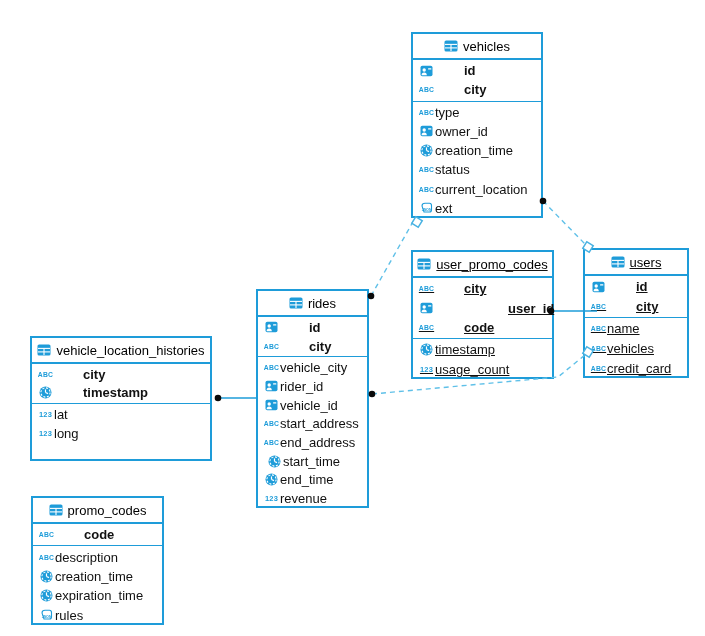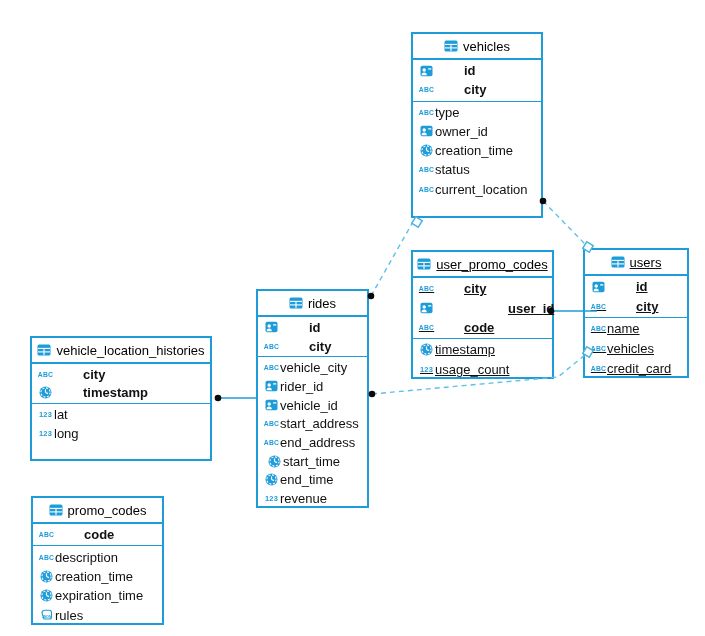--- a/index.html
+++ b/index.html
@@ -115,20 +115,29 @@
             <span class="icon-abc">ABC</span>
           </span>
           <span class="col-name">status</span>
         </div>
         <div class="col-row" style="height: 19.25px;">
           <span class="col-icon">
             <span class="icon-abc">ABC</span>
           </span>
           <span class="col-name">current_location</span>
         </div>
+        <div class="col-row" style="height: 19.25px;">
+          <span class="col-icon">
+            <svg class="glyph" width="13" height="13" viewBox="0 0 13 13">
+              <path d="M2 4 Q2 1.2 5 1.2 L9.5 1.2 Q11.5 1.2 11.5 3.4 L11.5 8 Q11.5 10 9.5 10 L4 10 Z" fill="#fff" stroke="#1e9cd9" stroke-width="1.1"></path>
+              <text x="6.6" y="8.6" font-size="3.6" font-weight="bold" text-anchor="middle" fill="#1e9cd9" font-family="Liberation Sans, sans-serif">JSON</text>
+            </svg>
+          </span>
+          <span class="col-name">ext</span>
+        </div>
       </div>
     </div>
     <div class="entity" style="left: 411px; top: 250px; width: 143px; height: 129px; text-decoration: underline;">
       <div class="entity-header" style="height: 26px;">
         <span class="col-icon" style="width: auto; flex: 0 0 auto;">
           <svg class="glyph" width="14" height="12" viewBox="0 0 14 12">
             <rect x="0.5" y="0.5" width="13" height="11" rx="1.6" fill="#1e9cd9"></rect>
             <line x1="1" y1="4.4" x2="13" y2="4.4" stroke="#fff" stroke-width="1.1"></line>
             <line x1="1" y1="7.9" x2="13" y2="7.9" stroke="#fff" stroke-width="1.1"></line>
             <line x1="7" y1="4.4" x2="7" y2="11" stroke="#fff" stroke-width="1.1"></line>

